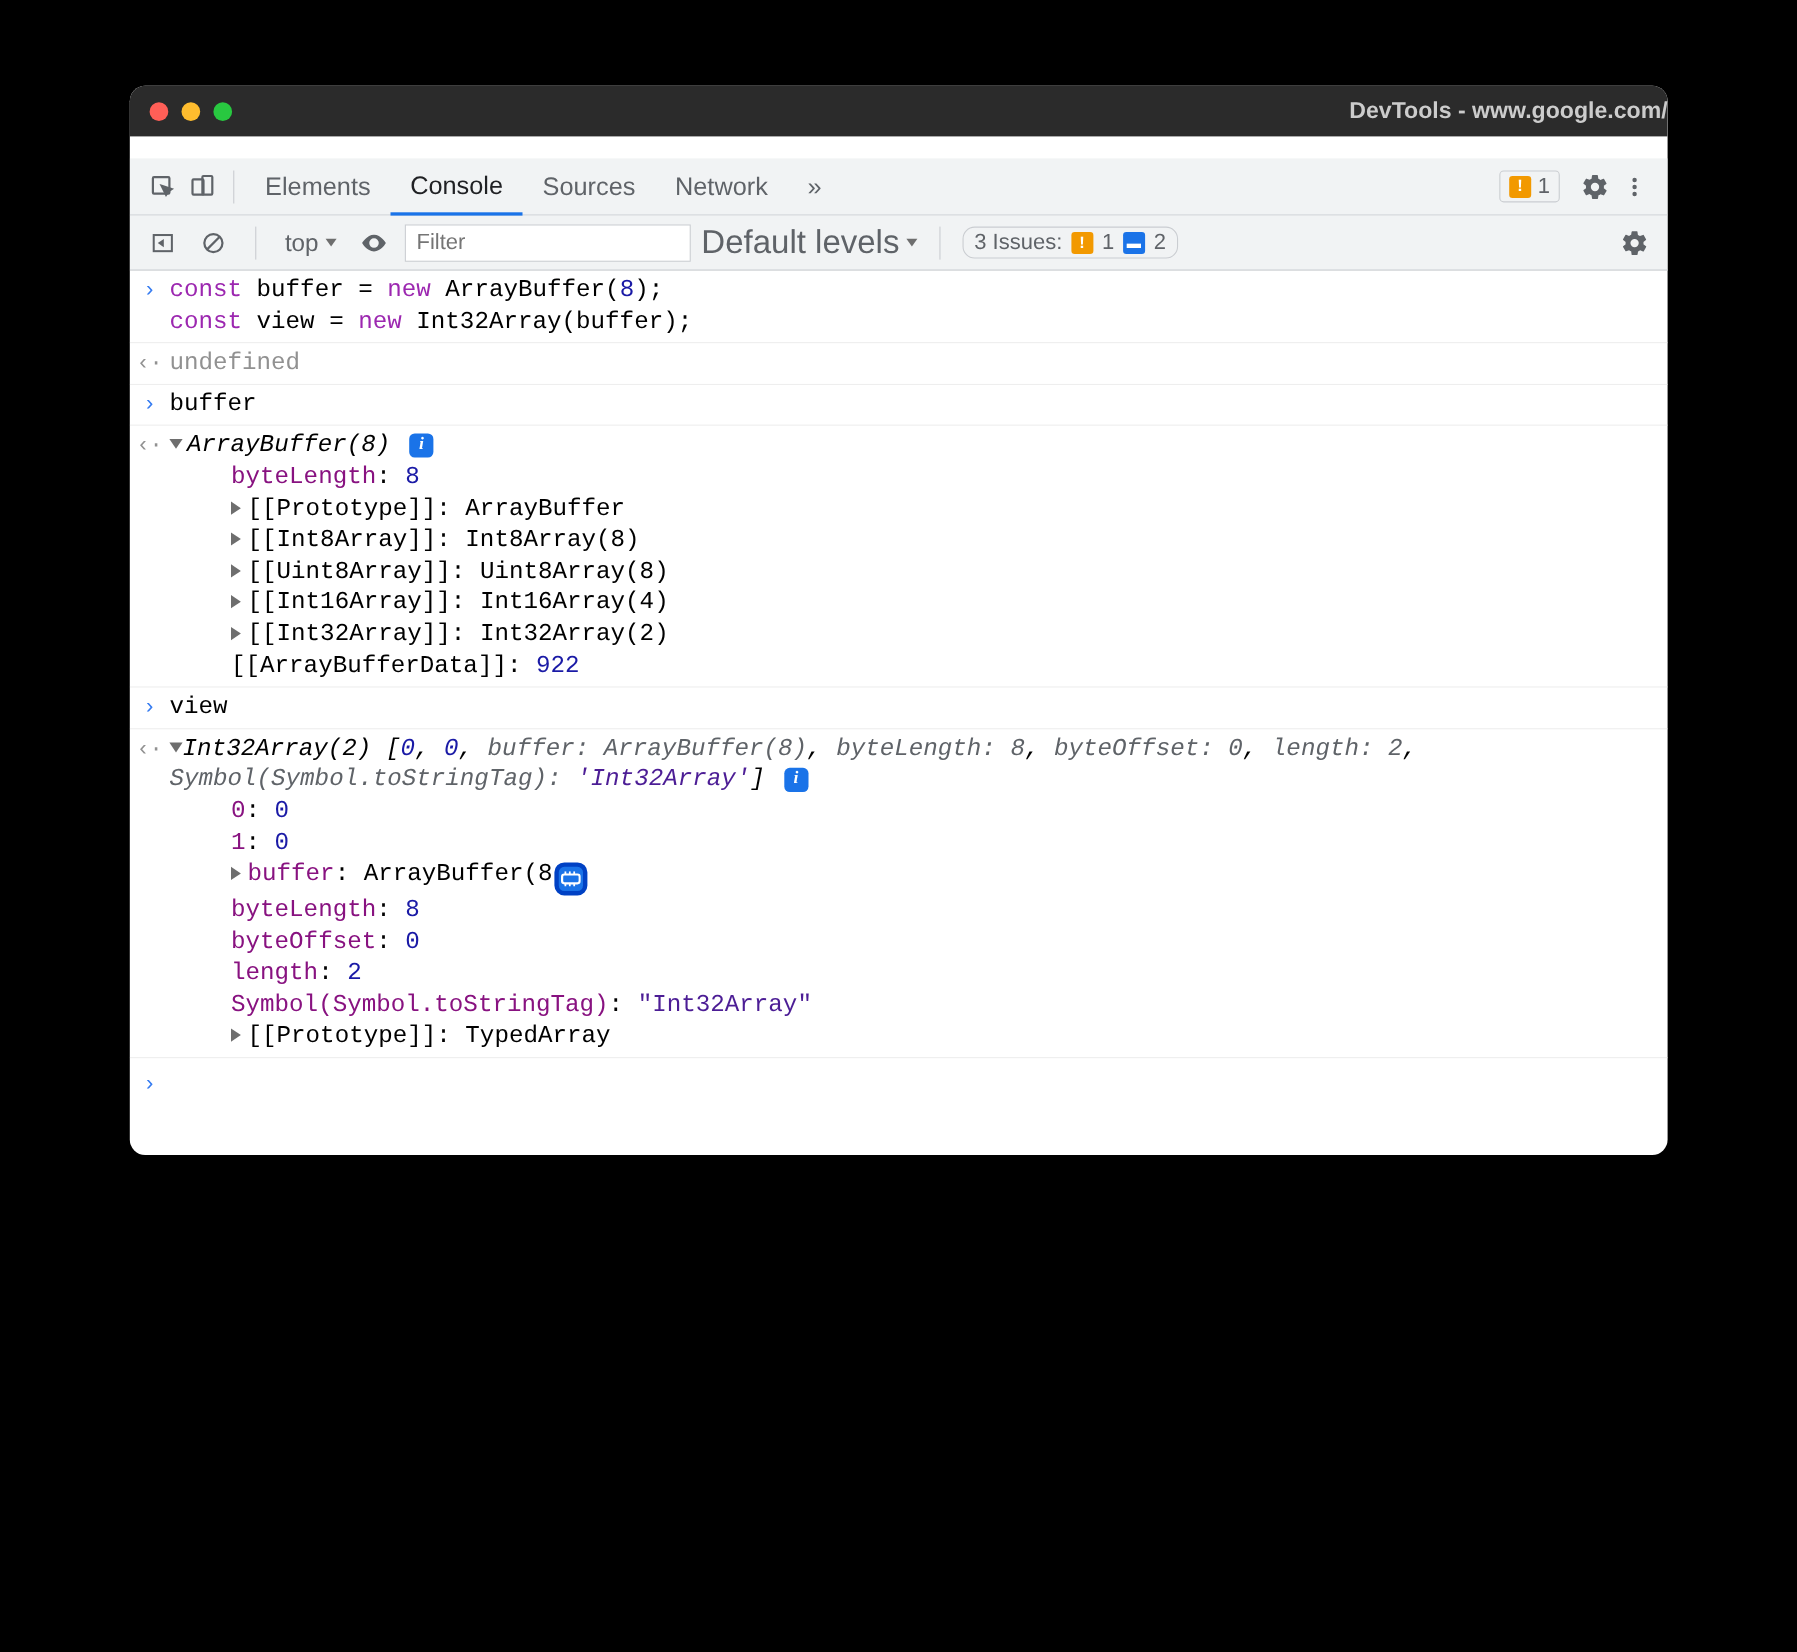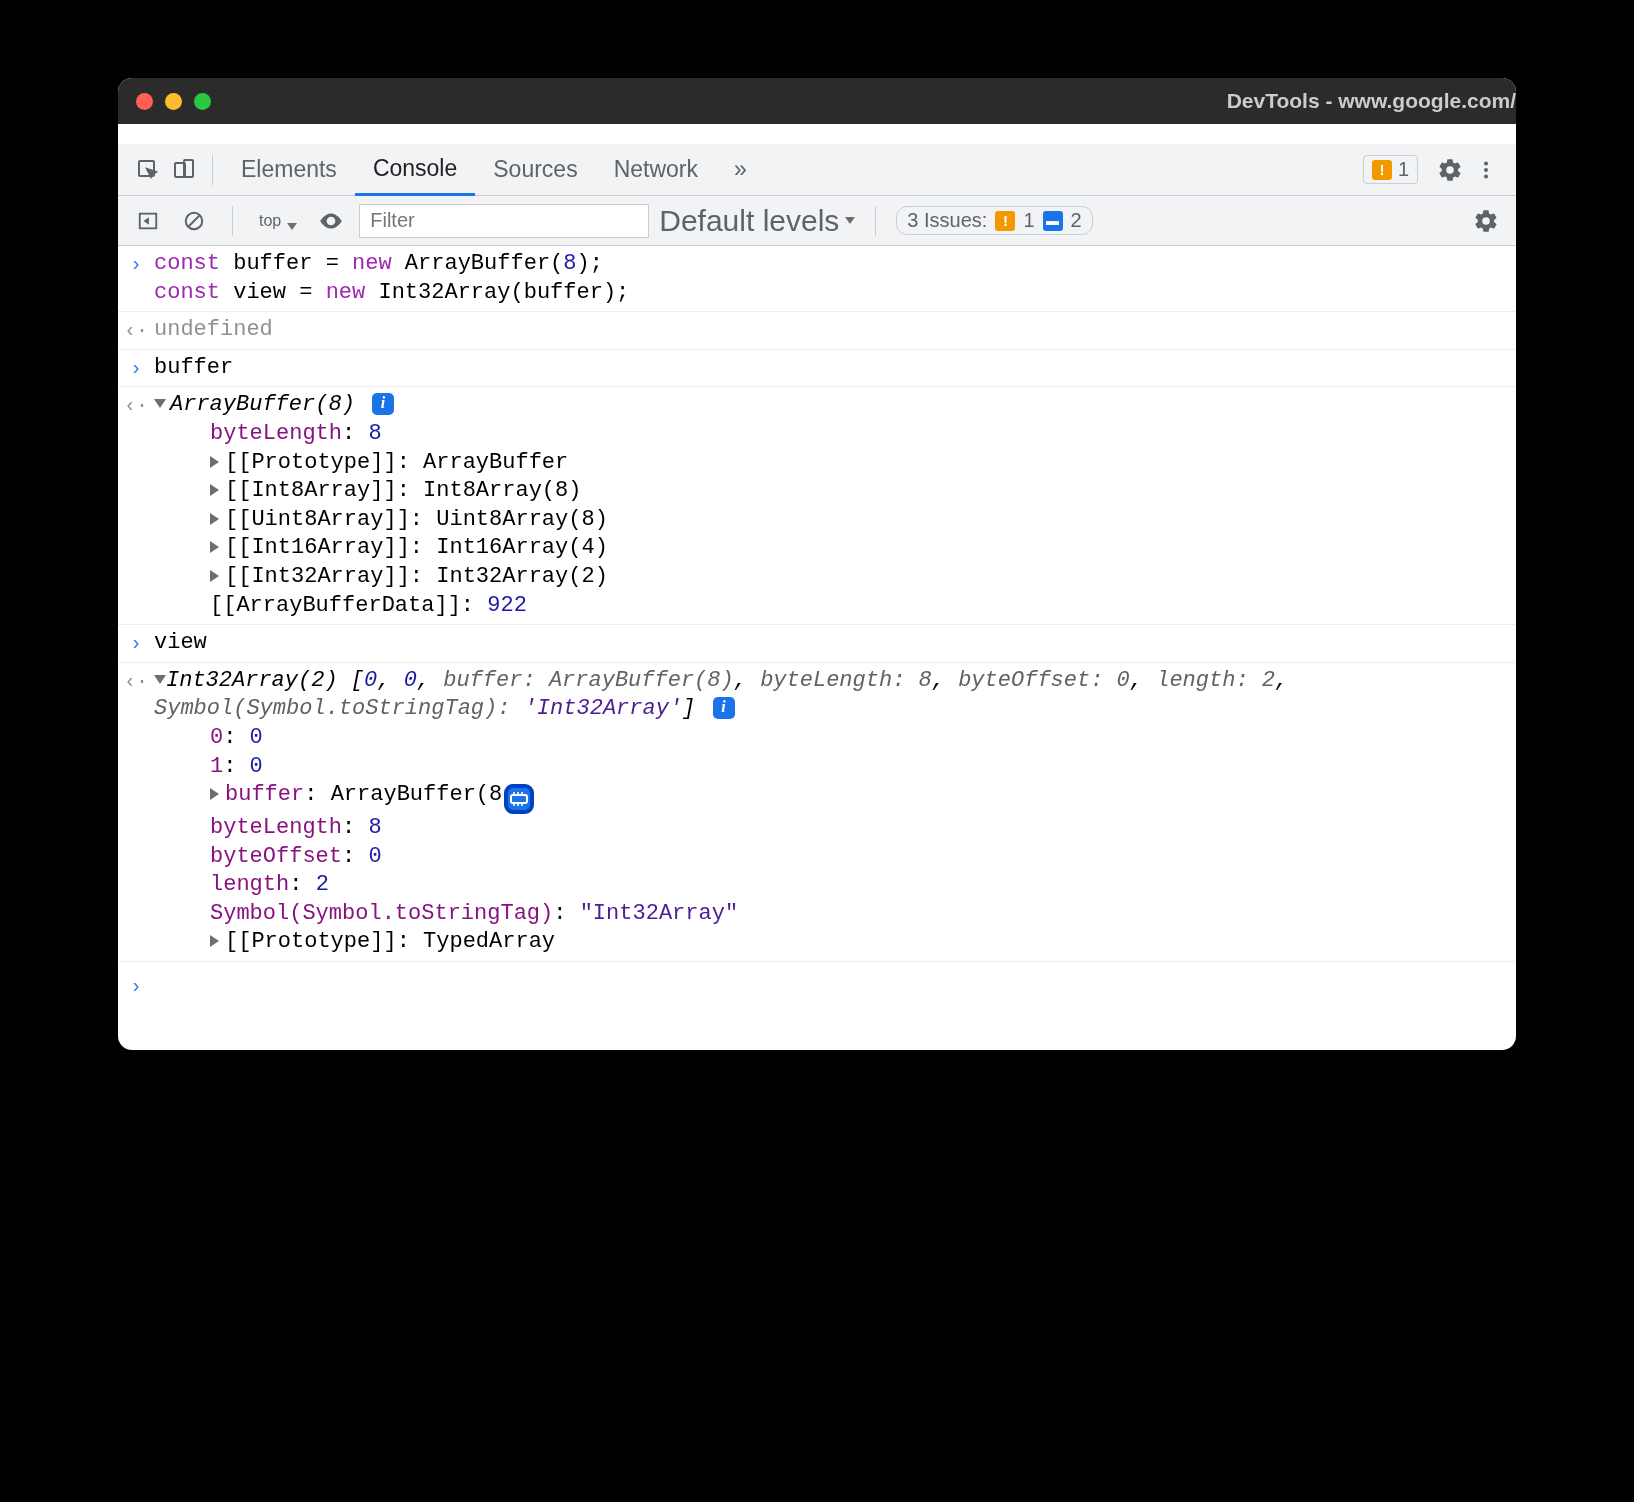--- a/index.html
+++ b/index.html
@@ -101,31 +101,31 @@
     background: #f1f3f4;
     border-bottom: 1px solid #cacdd1;
     height: 50px;
     display: flex;
     align-items: center;
     padding: 0 12px;
     gap: 10px;
   }
   .context-sel {
     display: flex;
-    align-items: flex-end;
-    color: #5f6368;
-    font-size: 16px;
+    align-items: center;
+    color: #5f6368;
+    font-size: 22px;
     gap: 6px;
     padding: 0 6px;
   }
   .filter-input {
     border: 1px solid #cacdd1;
     background: #fff;
     height: 34px;
-    width: 290px;
+    width: 260px;
     padding: 0 10px;
     font-size: 20px;
     color: #80868b;
   }
   .levels {
     color: #5f6368;
     font-size: 30px;
     display: flex;
     align-items: center;
     gap: 6px;

